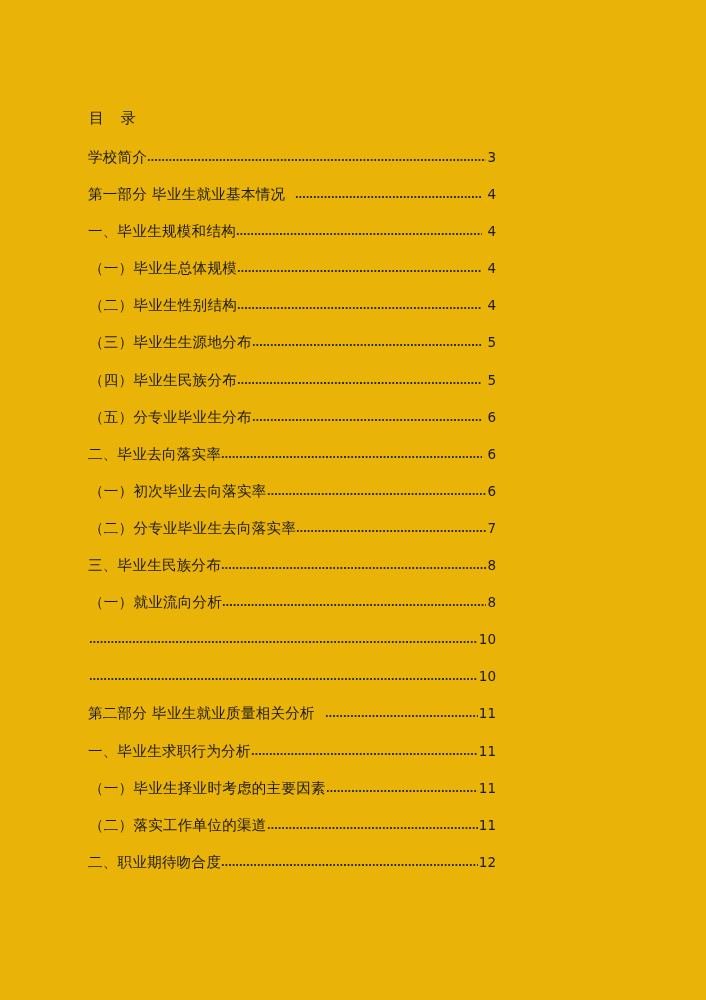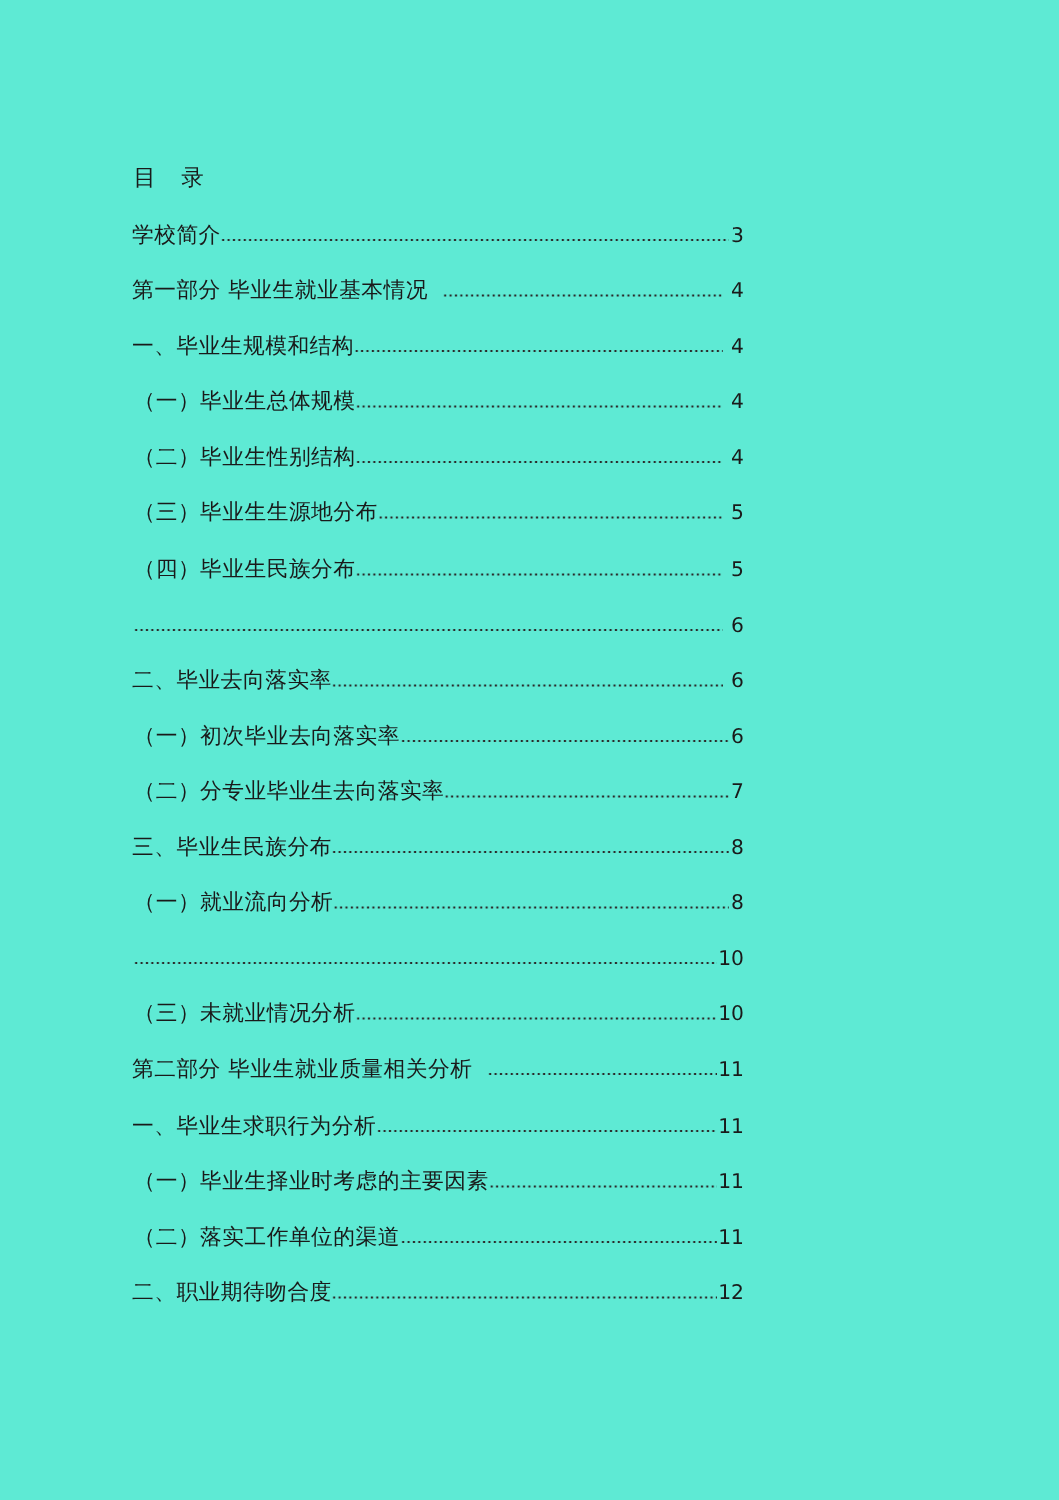--- a/index.html
+++ b/index.html
@@ -14,21 +14,21 @@
       overflow: hidden;
       font-family: "DejaVu Sans", "Liberation Sans", sans-serif;
       color: #1a1a1a;
     }
     .page {
       position: absolute;
       left: 0;
       top: 0;
       width: 706px;
       height: 1000px;
-      background: #5eead4;
+      background: #eab308;
     }
     .toc-title {
       position: absolute;
       left: 89px;
       top: 108px;
       font-size: 15px;
       letter-spacing: 6px;
       line-height: 20px;
     }
     .toc-list {
@@ -150,20 +150,21 @@
     <li class="toc-row">
       <a class="toc-entry level-2">
         <span class="toc-label">（四）毕业生民族分布</span>
         <span class="toc-leader"></span>
         <span class="toc-page spaced">5</span>
       </a>
     </li>
 
     <li class="toc-row">
       <a class="toc-entry level-2">
+        <span class="toc-label">（五）分专业毕业生分布</span>
         <span class="toc-leader"></span>
         <span class="toc-page spaced">6</span>
       </a>
     </li>
 
     <li class="toc-row">
       <a class="toc-entry level-1">
         <span class="toc-label">二、毕业去向落实率</span>
         <span class="toc-leader"></span>
         <span class="toc-page spaced">6</span>
@@ -204,21 +205,20 @@
 
     <li class="toc-row">
       <a class="toc-entry level-2">
         <span class="toc-leader"></span>
         <span class="toc-page">10</span>
       </a>
     </li>
 
     <li class="toc-row">
       <a class="toc-entry level-2">
-        <span class="toc-label">（三）未就业情况分析</span>
         <span class="toc-leader"></span>
         <span class="toc-page">10</span>
       </a>
     </li>
 
     <li class="toc-row">
       <a class="toc-entry level-0">
         <span class="toc-label">第二部分  毕业生就业质量相关分析</span>
         <span class="toc-leader gap-before"></span>
         <span class="toc-page">11</span>

